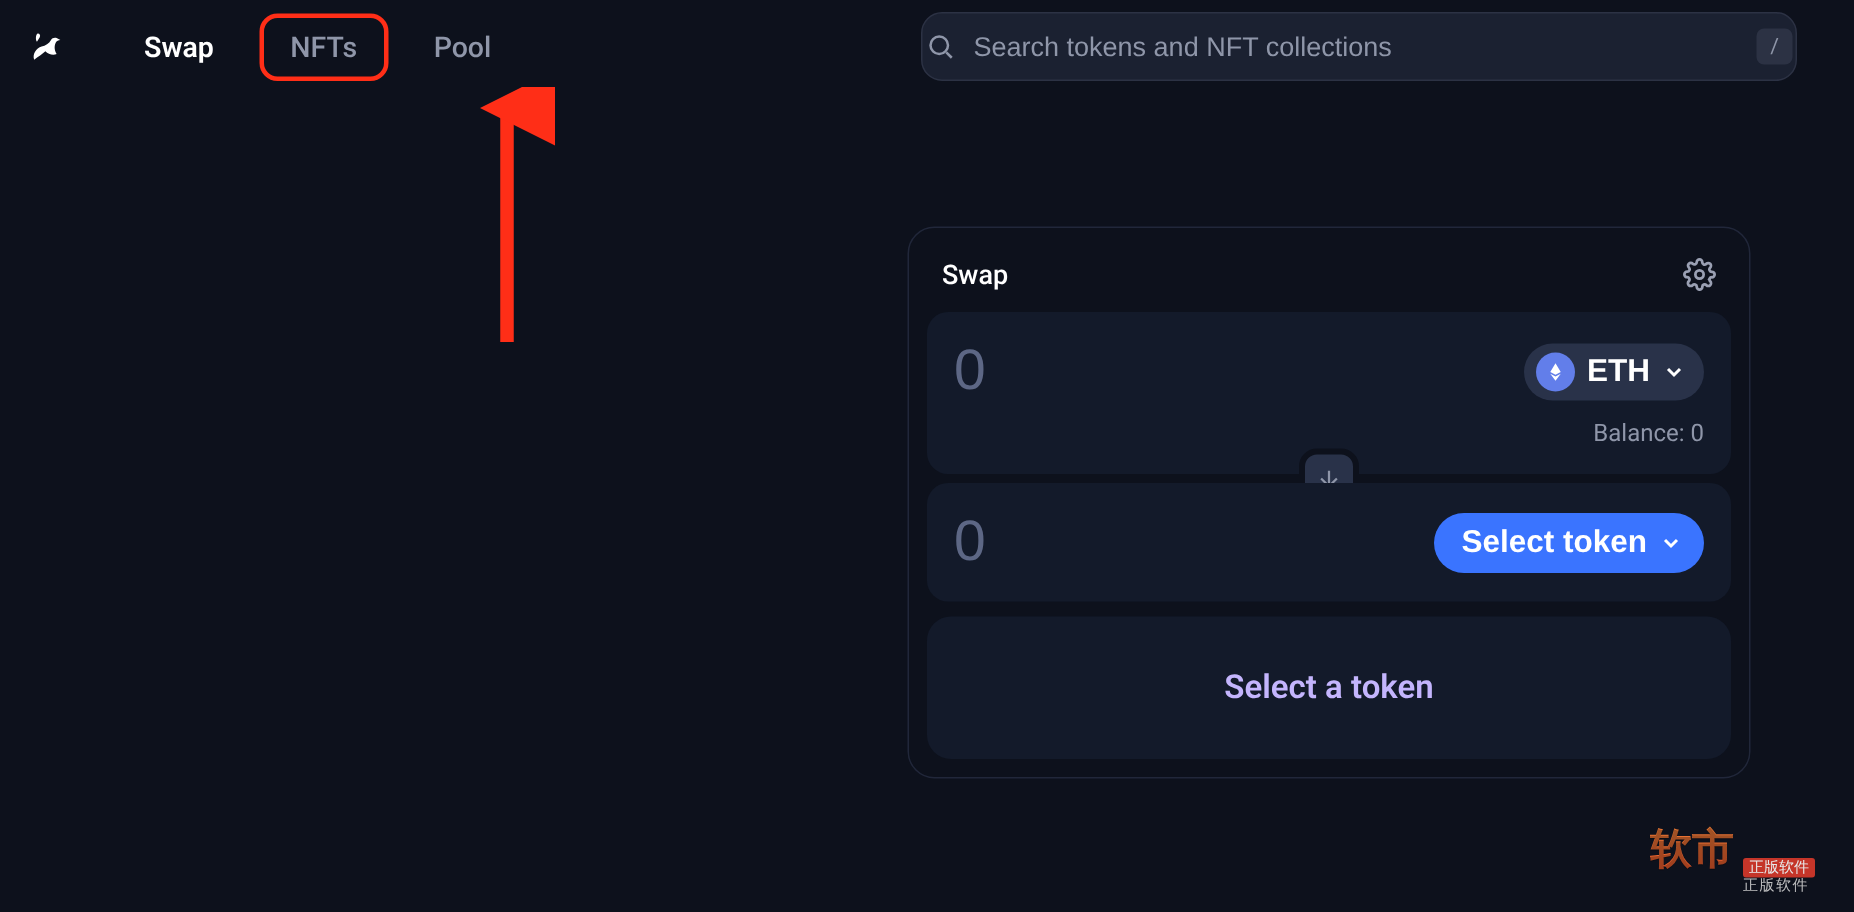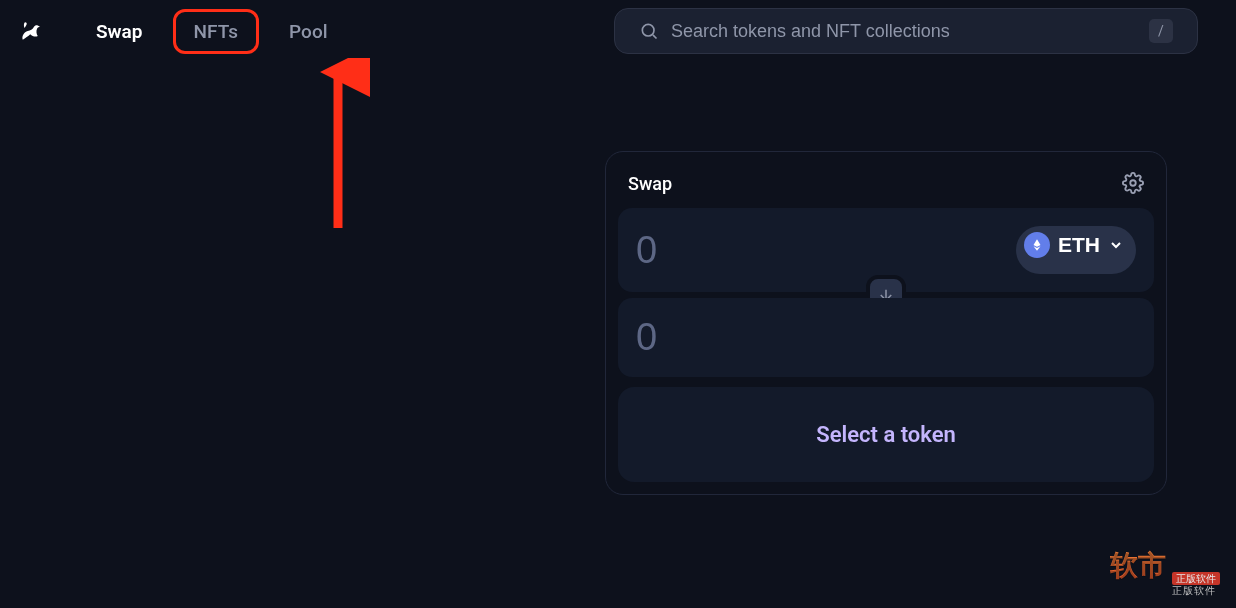--- a/index.html
+++ b/index.html
@@ -46,21 +46,21 @@
   .search-wrap {
     margin-left: auto;
     margin-right: 38px;
     width: 584px;
     height: 46px;
     background: #1b2131;
     border: 1px solid #2c3244;
     border-radius: 14px;
     display: flex;
     align-items: center;
-    padding: 0 24px;
+    padding: 0 2px;
     gap: 12px;
   }
   .search-wrap input {
     flex: 1;
     background: transparent;
     border: none;
     outline: none;
     color: #fff;
     font-size: 18px;
   }
@@ -118,21 +118,21 @@
     border: none;
     outline: none;
     width: 55%;
   }
   .token-btn {
     display: inline-flex;
     align-items: center;
     gap: 8px;
     background: #293249;
     border-radius: 999px;
-    padding: 6px 12px 16px 8px;
+    padding: 6px 12px 6px 8px;
     font-size: 21px;
     font-weight: 600;
     cursor: pointer;
     color: #fff;
     border: none;
   }
   .token-btn.primary {
     background: #3a74ff;
     padding: 8px 14px 8px 18px;
   }
@@ -166,21 +166,21 @@
     border-radius: 16px;
     text-align: center;
     padding: 35px;
     color: #c4b5fd;
     font-size: 22px;
     font-weight: 600;
     cursor: pointer;
   }
   .watermark {
     position: absolute;
-    right: 16px;
+    right: 26px;
     bottom: 12px;
     display: flex;
     align-items: center;
     gap: 6px;
     opacity: 0.9;
   }
   .wm-main {
     font-size: 28px;
     font-weight: 700;
     background: linear-gradient(#ff8a3a,#ff5a2a);
@@ -246,34 +246,41 @@
           <svg width="14" height="14" viewBox="0 0 24 24">
               <path d="M12 2l6 10-6 3-6-3 6-10zm0 20l6-8-6 3-6-3 6 8z" fill="#fff"></path>
             </svg>
         </span>
         <span>ETH</span>
         <svg width="16" height="16" viewBox="0 0 24 24" fill="none" stroke="currentColor" stroke-width="3">
             <polyline points="6 9 12 15 18 9"></polyline>
           </svg>
       </button>
     </div>
+    <div class="balance-row">Balance: 0</div>
   </div>
 
   <div class="panel-gap">
     <div class="swap-arrow-btn">
       <svg width="18" height="18" viewBox="0 0 24 24" fill="none" stroke="#8f96a9" stroke-width="2">
         <line x1="12" y1="5" x2="12" y2="19"></line>
           <polyline points="19 12 12 19 5 12"></polyline>
       </svg>
     </div>
   </div>
 
   <div class="panel">
     <div class="panel-row">
       <input class="amount" value="0" style="">
+      <button class="token-btn primary">
+        <span>Select token</span>
+        <svg width="16" height="16" viewBox="0 0 24 24" fill="none" stroke="currentColor" stroke-width="3">
+            <polyline points="6 9 12 15 18 9"></polyline>
+          </svg>
+      </button>
     </div>
   </div>
 
   <div class="cta">Select a token</div>
 </div>
 
 <div class="watermark">
   <span class="wm-main">软市</span>
   <span class="wm-tag">
     <span>正版软件</span>

